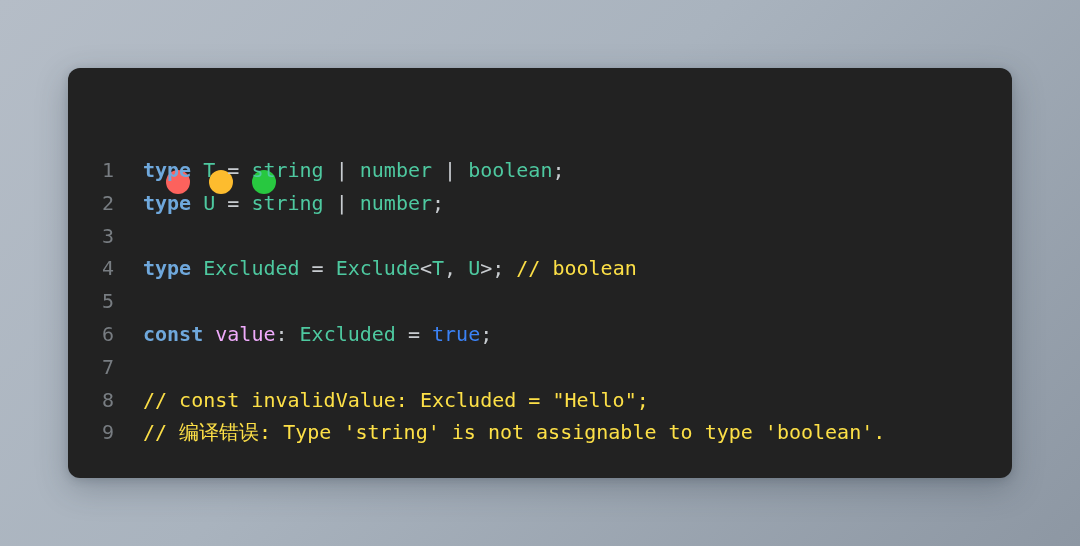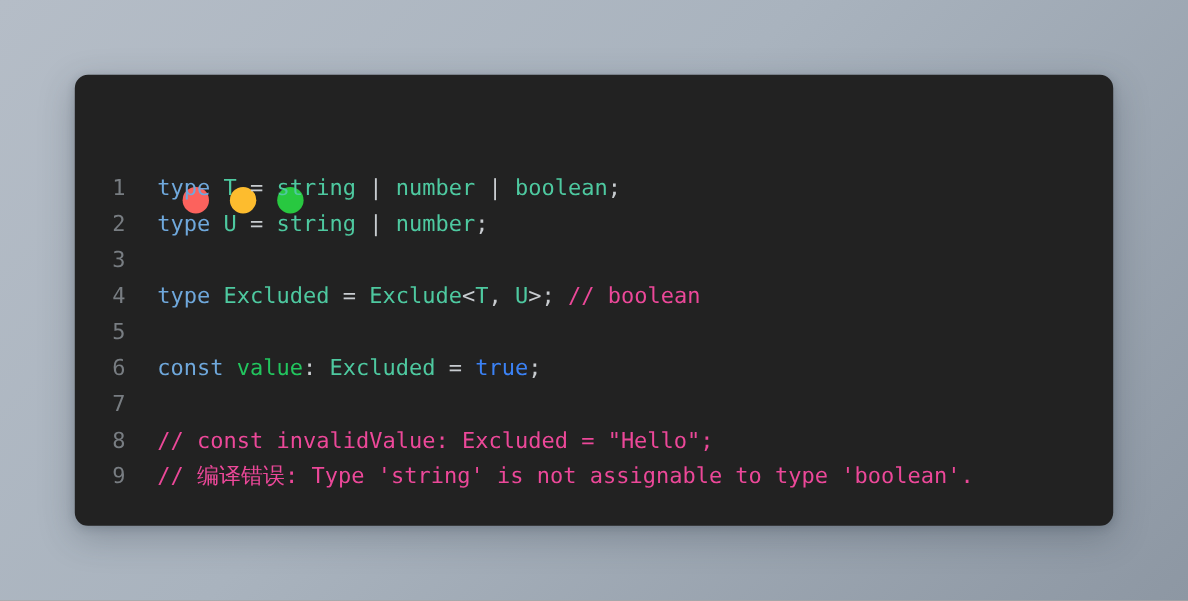--- a/index.html
+++ b/index.html
@@ -85,25 +85,25 @@
     user-select: none;
   }
   .code-text {
     padding-left: 34px;
     white-space: pre;
     font-family: "DejaVu Sans Mono", "Liberation Mono", monospace;
     font-size: 20px;
   }
 
   
-  .t-kw       { color: #6fa8dc; }
-  .t-kw2      { color: #22c55e; }
+  .t-kw       { color: #6fa8dc; font-weight: bold; }
+  .t-kw2      { color: #f0abfc; }
   .t-type     { color: #4ec9a0; }
   .t-punc     { color: #c8ccd0; }
-  .t-comment  { color: #ec4899; }
+  .t-comment  { color: #fde047; }
   .t-bool     { color: #3b82f6; }
 </style>
 </head>
 <body>
 
 <div id="canvas" style="background: linear-gradient(135deg, rgb(181, 189, 199) 0%, rgb(169, 179, 190) 45%, rgb(141, 151, 163) 100%);">
 
   <div id="code-window" style="background: rgb(34, 34, 34);">
 
     <div id="titlebar"></div>

